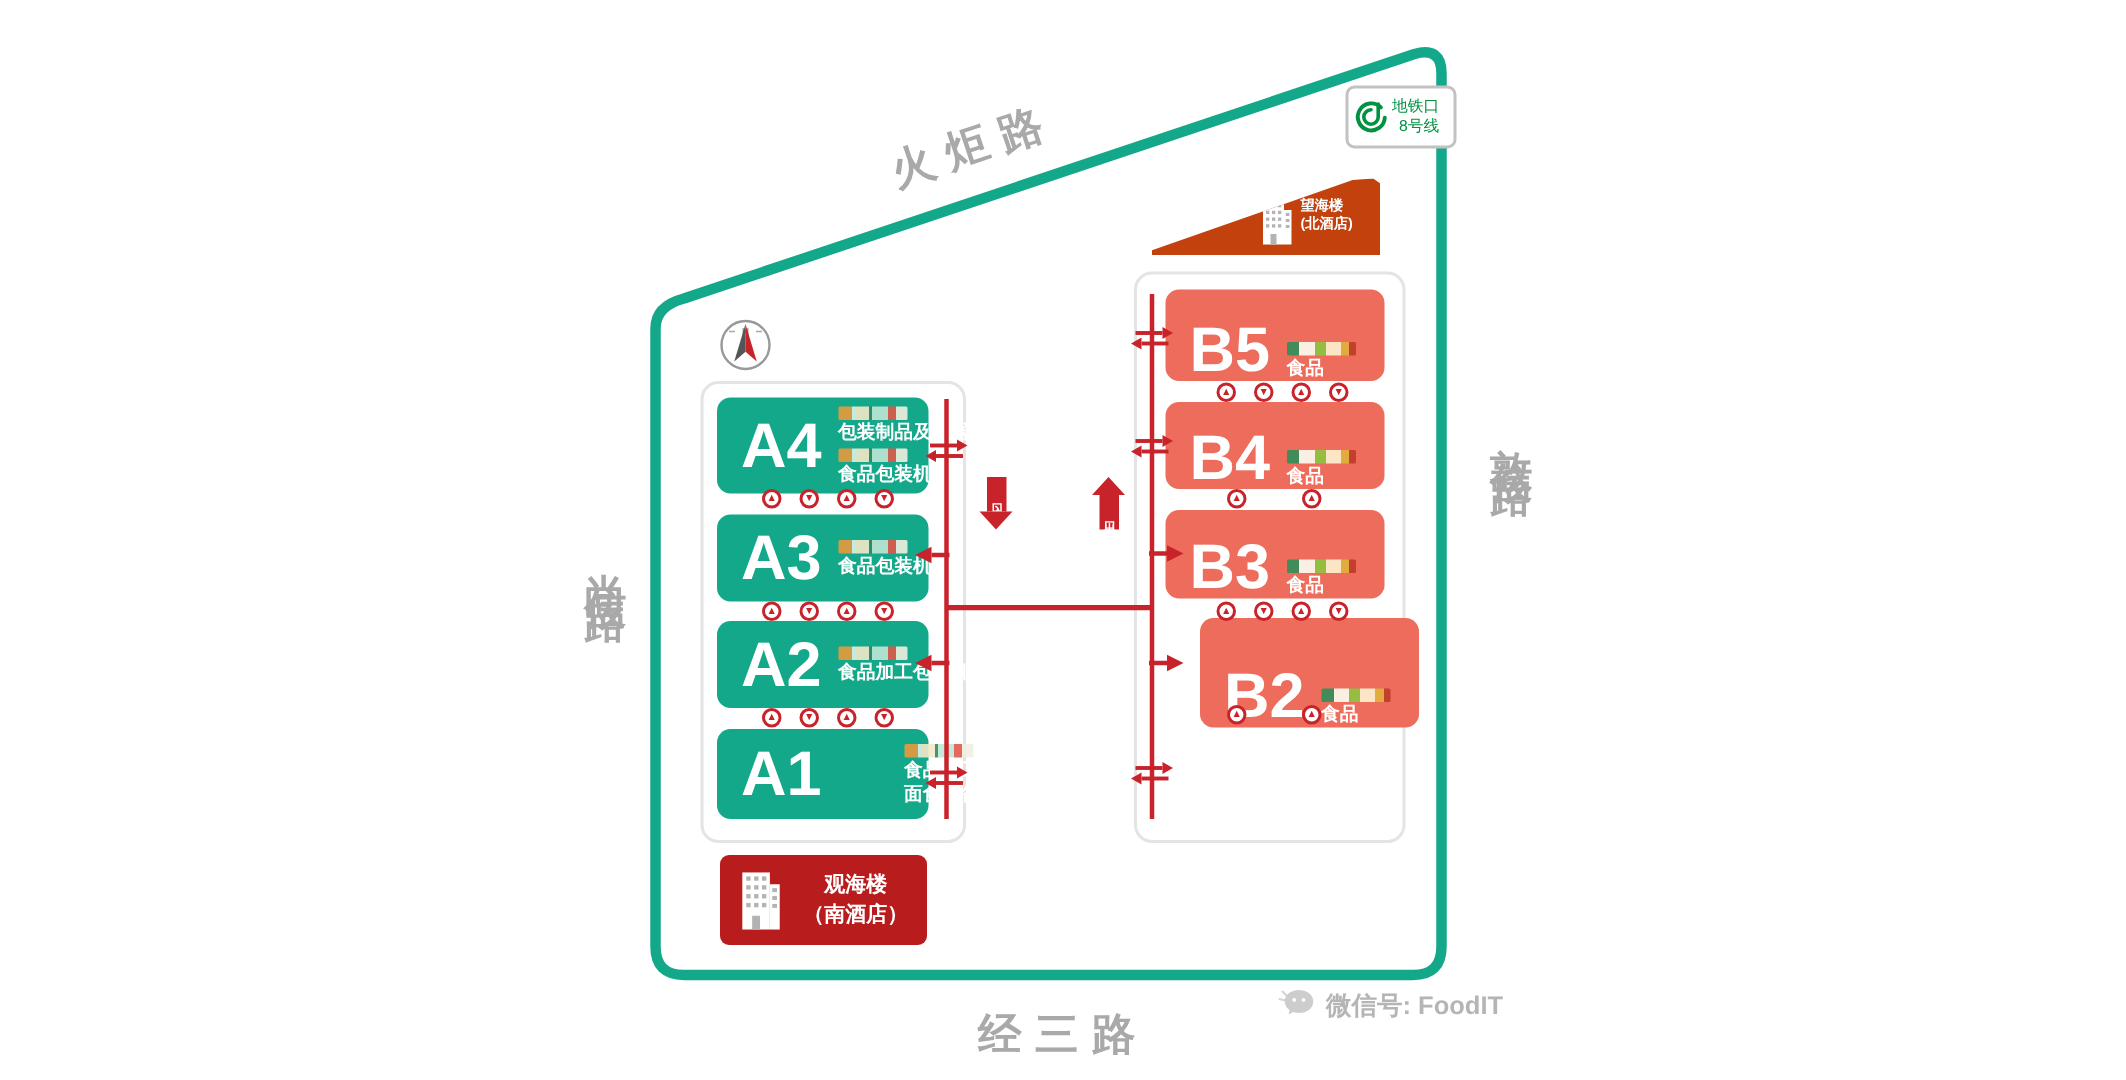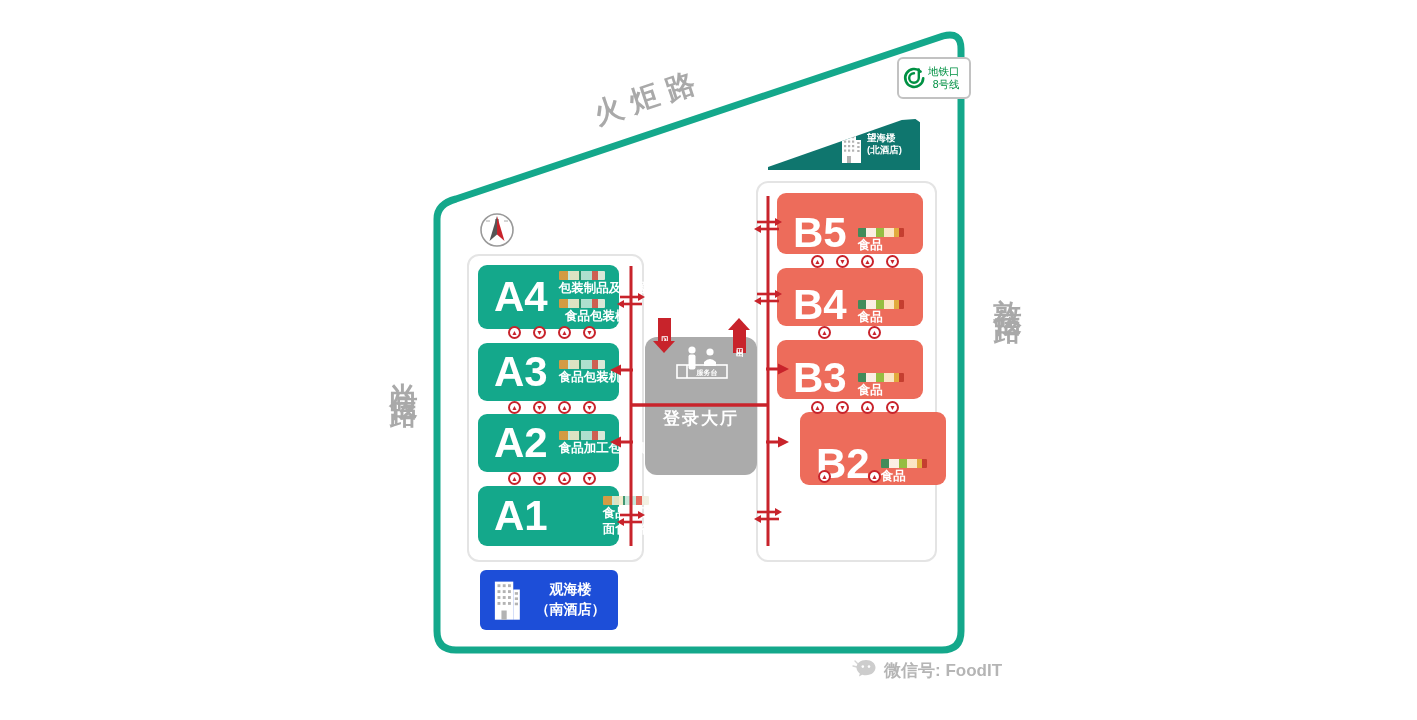--- a/index.html
+++ b/index.html
@@ -45,35 +45,36 @@
   .z6{z-index:6;}
 </style>
 </head>
 <body>
 
 <div class="stage">
 
   <div class="road road-h" style="left:592px;top:78px;transform:rotate(-18.5deg);">火炬路</div>
   <div class="road road-v" style="left:384px;top:360px;">尚信路</div>
   <div class="road road-v" style="left:988px;top:276px;">敦信路</div>
+  <div class="road road-h" style="left:652px;top:670px;">经三路</div>
 
   <div class="metro">
     <span>
       <svg width="24" height="24" viewBox="0 0 24 24">
         <path d="M18.6 5.6 A9 9 0 1 0 21.2 12.4" fill="none" stroke="#009143" stroke-width="2.6" stroke-linecap="round"></path>
         <path d="M12 7.2 A4.8 4.8 0 1 0 16.8 12 L16.8 3.4" fill="none" stroke="#009143" stroke-width="2.4" stroke-linecap="round"></path>
       </svg>
     </span>
     <span class="mtxt">
       <span>地铁口</span>
       <span>8号线</span>
     </span>
   </div>
 
-  <div class="graybox" style="left:768px;top:118px;width:152px;height:52px;background:#0f766e;
+  <div class="graybox" style="left:768px;top:118px;width:152px;height:52px;background:#c2410c;
               clip-path:polygon(0 94%,88% 4%,97% 2%,100% 8%,100% 100%,0 100%);">
     <span class="abs" style="left:73px;top:14px;">
       <svg width="22" height="32" viewBox="0 0 22 32">
         <rect x="1" y="2" width="14" height="29" fill="#fff"></rect>
         <rect x="15" y="8" width="5" height="23" fill="#fff"></rect>
         <g fill="#b3b3b3">
           <rect x="3" y="4" width="2.2" height="2.2"></rect>
             <rect x="7" y="4" width="2.2" height="2.2"></rect>
             <rect x="11" y="4" width="2.2" height="2.2"></rect>
           <rect x="3" y="8.5" width="2.2" height="2.2"></rect>
@@ -95,21 +96,21 @@
     <span class="abs" style="left:99px;top:14px;font-size:9.5px;font-weight:bold;line-height:1.3;">
       <span style="display:block">望海楼</span>
       <span style="display:block">(北酒店)</span>
     </span>
   </div>
 
   <div class="cbox" style="left:467px;top:254px;width:173px;height:304px;"></div>
 
   <div class="cbox" style="left:756px;top:181px;width:177px;height:377px;"></div>
 
-  <div class="hall teal" style="left:478px;top:265px;width:141px;height:64px;text-align:center;">
+  <div class="hall teal" style="left:478px;top:265px;width:141px;height:64px;">
     <span class="hall-id">A4</span>
     <span class="hall-sub">
       <i class="mini-logo logo-a"></i>
       <span class="txt">包装制品及容器</span>
       <i class="mini-logo logo-a"></i>
       <span class="txt">食品包装机械</span>
     </span>
   </div>
   <div class="hall teal" style="left:478px;top:343px;width:141px;height:58px;">
     <span class="hall-id">A3</span>
@@ -156,34 +157,20 @@
     </span>
   </div>
   <div class="hall salmon" style="left:800px;top:412px;width:146px;height:73px;">
     <span class="hall-id">B2</span>
     <span class="hall-sub">
       <i class="mini-logo logo-b"></i>
       <span class="txt">食品</span>
     </span>
   </div>
 
-  <div class="graybox" style="left:645px;top:337px;width:112px;height:138px;border-radius:12px;">
-    <span class="abs" style="left:22px;top:6px;">
-      <svg width="68" height="42" viewBox="0 0 68 42">
-        <circle cx="25" cy="7" r="3.6" fill="#fff"></circle>
-        <rect x="21.5" y="11.5" width="7" height="15" rx="2" fill="#fff"></rect>
-        <circle cx="43" cy="9" r="3.6" fill="#fff"></circle>
-        <path d="M37 19 q6 -6 12 0 l0 4 -12 0 Z" fill="#fff"></path>
-        <rect x="10" y="22" width="50" height="13" fill="none" stroke="#fff" stroke-width="1.6"></rect>
-        <line x1="20" y1="22" x2="20" y2="35" stroke="#fff" stroke-width="1.6"></line>
-        <text x="40" y="31.5" font-size="7" fill="#fff" text-anchor="middle" font-weight="bold">服务台</text>
-      </svg>
-    </span>
-    <span class="abs" style="left:0;top:70px;width:112px;text-align:center;font-size:17px;font-weight:bold;letter-spacing:2px;">登录大厅</span>
-  </div>
 
   <div class="entry" style="left:653px;top:318px;">
     <div class="shaft">
         <span class="vtext">入口</span>
       </div>
     <div class="tri-down"></div>
   </div>
   <div class="entry" style="left:728px;top:318px;">
     <div class="tri-up"></div>
     <div class="shaft">
@@ -263,21 +250,21 @@
       <span>▼</span>
     </div>
 
   <div class="acir z6" style="left:818px;top:470px;">
       <span>▲</span>
     </div>
   <div class="acir z6" style="left:868px;top:470px;">
       <span>▲</span>
     </div>
 
-  <div class="graybox" style="left:480px;top:570px;width:138px;height:60px;background:#1d4ed8;border-radius:6px;
+  <div class="graybox" style="left:480px;top:570px;width:138px;height:60px;background:#b91c1c;border-radius:6px;
               display:flex;align-items:center;justify-content:center;gap:13px;">
     <span>
       <svg width="30" height="42" viewBox="0 0 22 32">
         <rect x="1" y="2" width="14" height="29" fill="#fff"></rect>
         <rect x="15" y="8" width="5" height="23" fill="#fff"></rect>
         <g fill="#b3b3b3">
           <rect x="3" y="4" width="2.2" height="2.2"></rect>
             <rect x="7" y="4" width="2.2" height="2.2"></rect>
             <rect x="11" y="4" width="2.2" height="2.2"></rect>
           <rect x="3" y="8.5" width="2.2" height="2.2"></rect>

